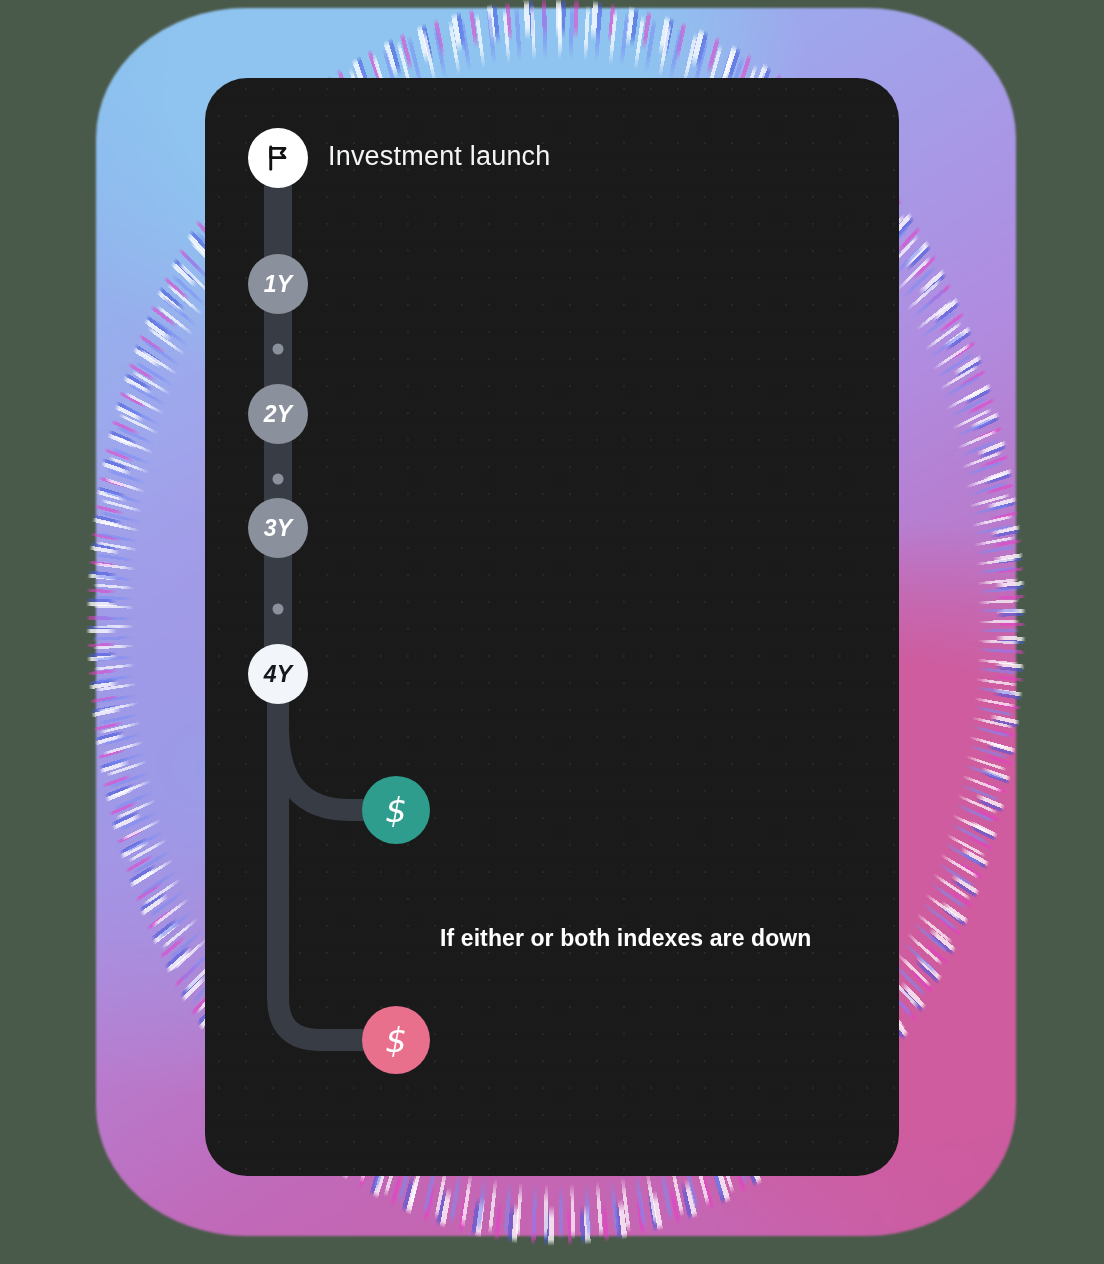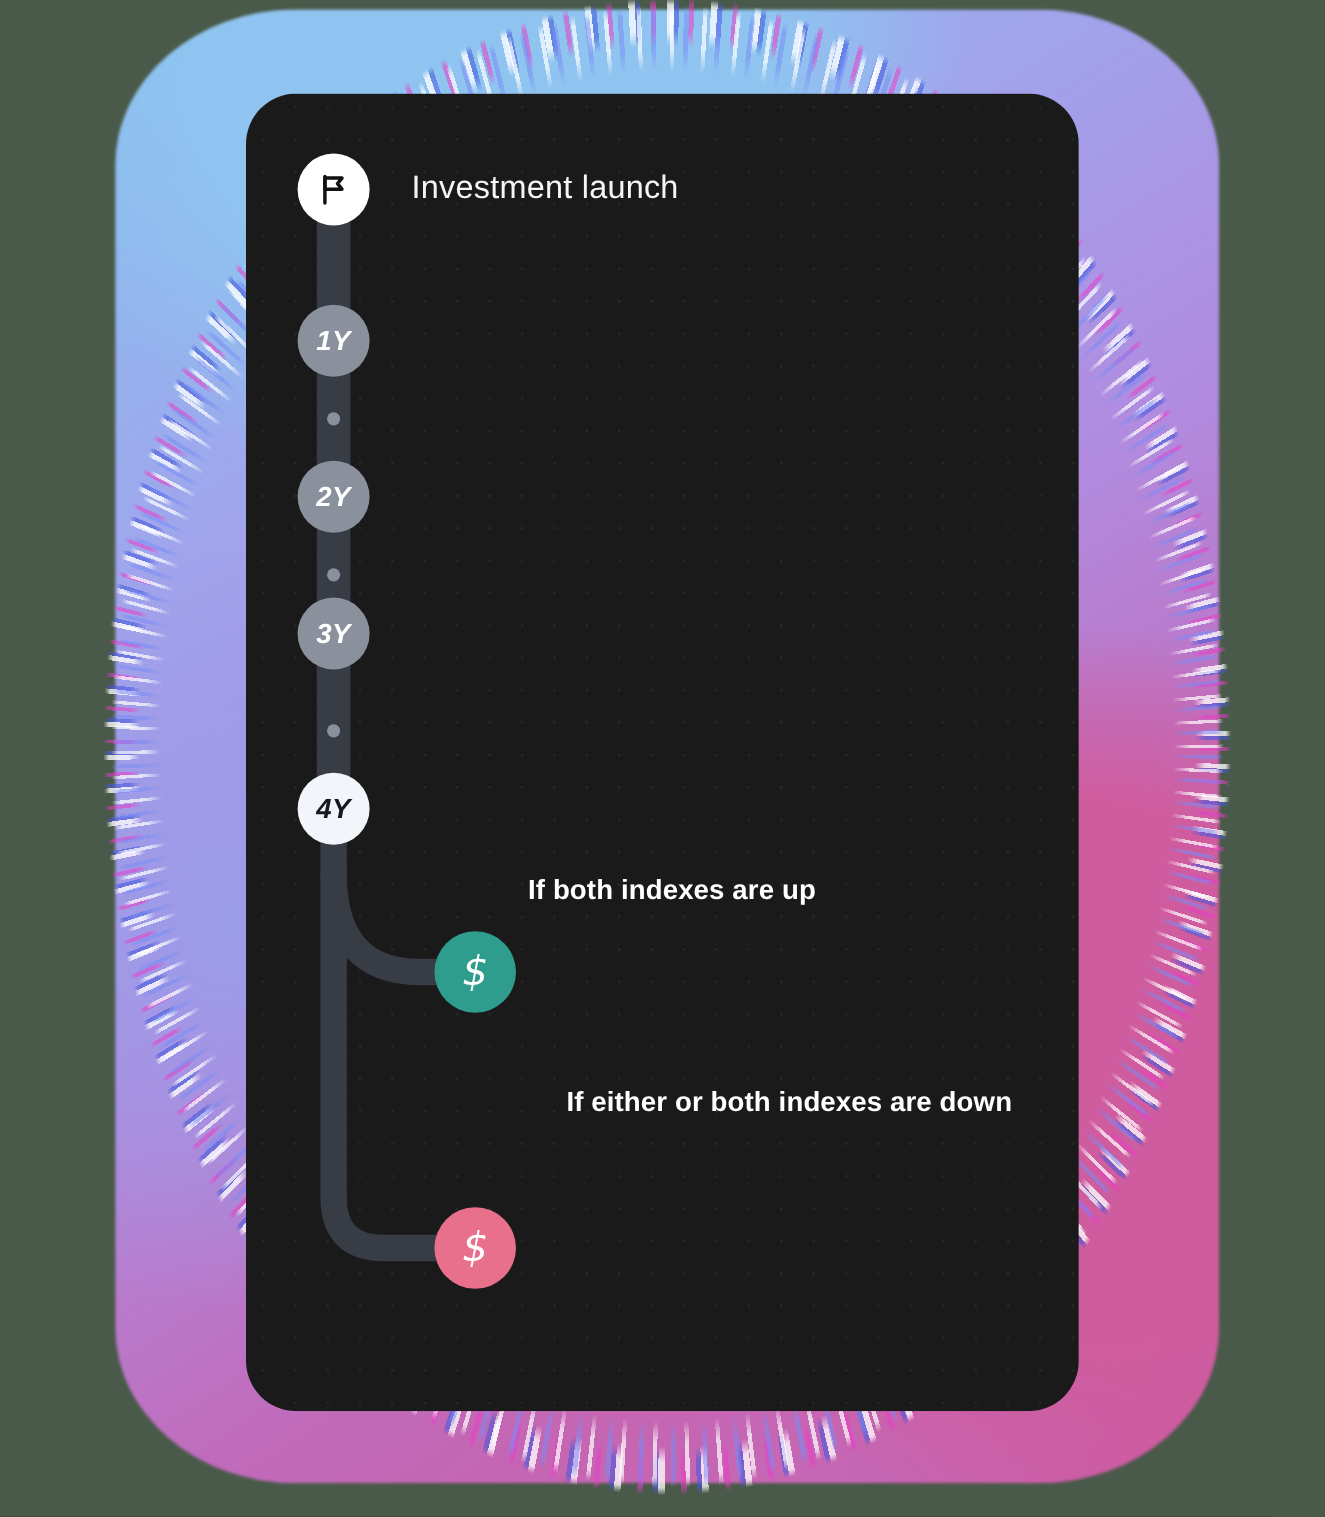--- a/index.html
+++ b/index.html
@@ -161,32 +161,31 @@
 
   
   .header-title {
     position: absolute;
     left: 123px;
     top: 63px;
     font-size: 27px;
     color: #f4f5f7;
     letter-spacing: 0.2px;
     white-space: nowrap;
-    margin-left: 15px;
   }
 
   
   .outcome {
     position: absolute;
     left: 235px;
     width: 450px;
   }
 
   .outcome-up   { top: 650px; }
-  .outcome-down { top: 827px; margin-left: 32px; }
+  .outcome-down { top: 847px; }
 
   .outcome-title {
     font-size: 23px;
     font-weight: bold;
     color: #ffffff;
     letter-spacing: 0.1px;
     margin-bottom: 9px;
     white-space: nowrap;
   }
 
@@ -235,20 +234,19 @@
   <div class="node node-year final y4">4Y</div>
 
   <div class="node node-badge badge-up">
     <span class="badge-glyph">$</span>
   </div>
   <div class="node node-badge badge-down">
     <span class="badge-glyph">$</span>
   </div>
 
   <div class="outcome outcome-up">
-    <div class="outcome-title">If both indexes are up</div>
   </div>
 
   <div class="outcome outcome-down">
     <div class="outcome-title">If either or both indexes are down</div>
   </div>
 
 </div>
 
 </body></html>

